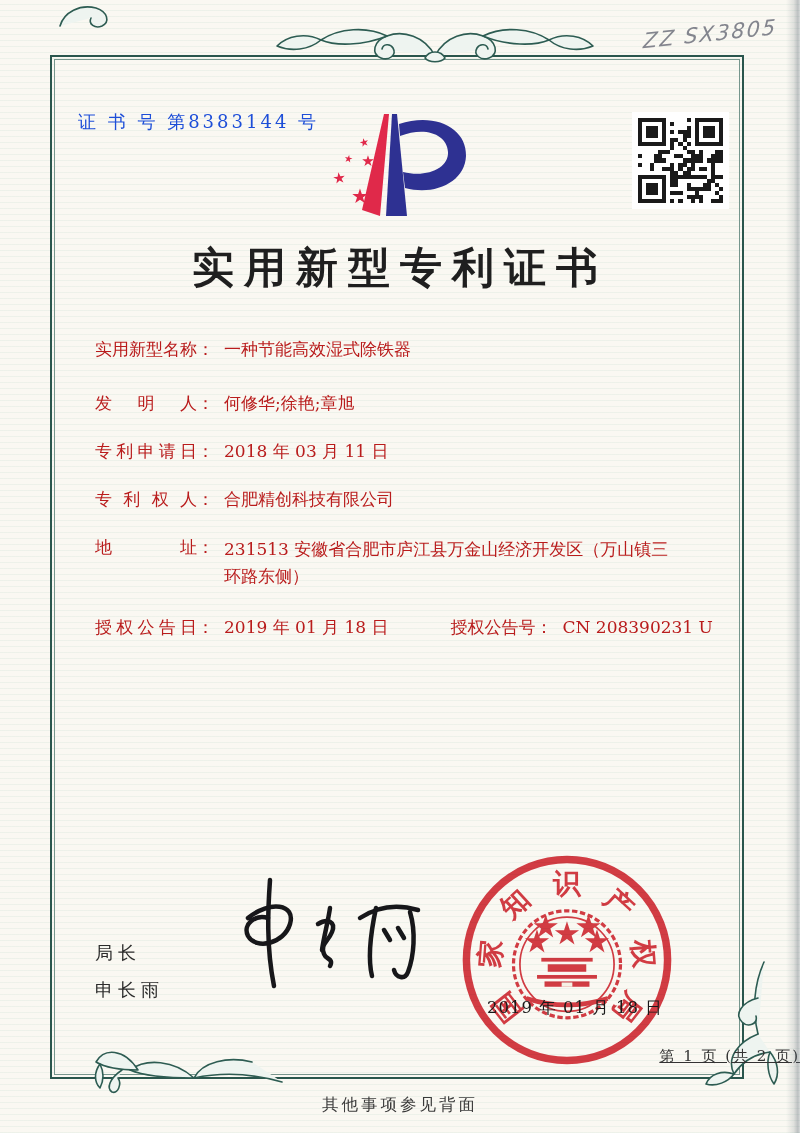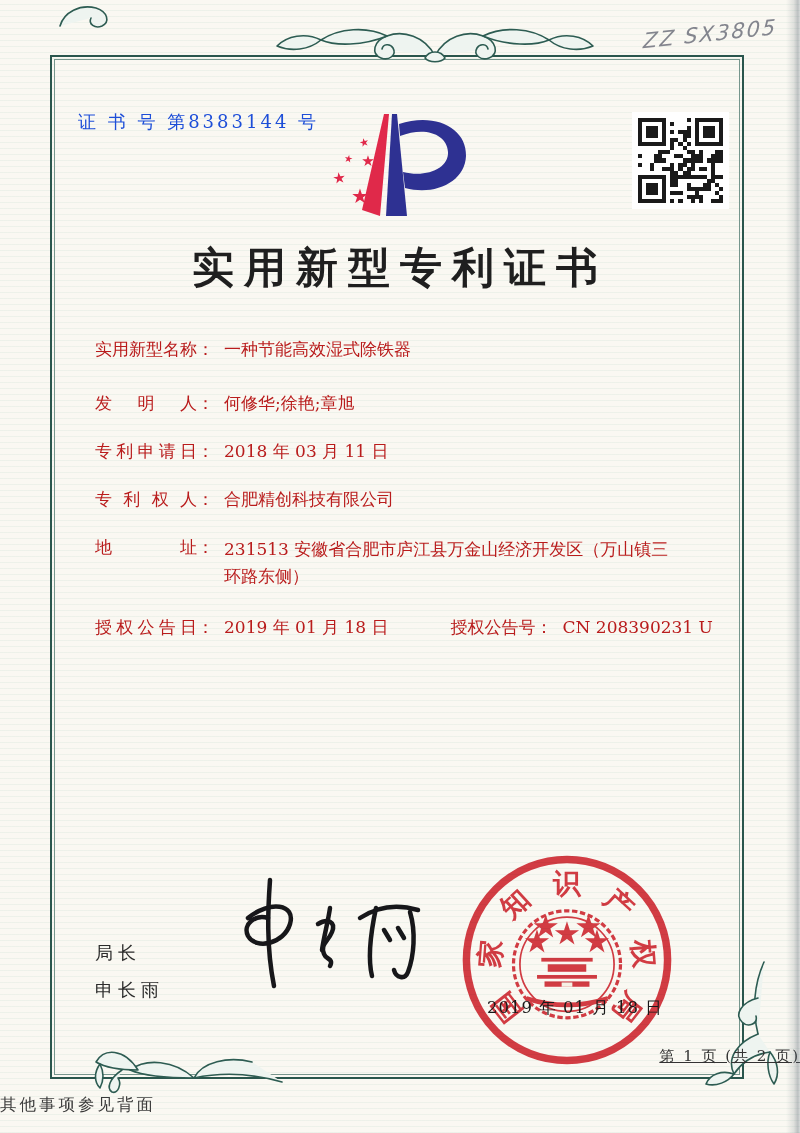--- a/index.html
+++ b/index.html
@@ -64,21 +64,21 @@
 
   .seal { position:absolute; left:460px; top:853px; width:214px; height:214px; z-index:4;
     mix-blend-mode:multiply; opacity:0.95; }
   .seal text { font-size:26px; font-weight:bold; fill:#d5323c; text-anchor:middle;
     font-family:"DejaVu Serif",serif; }
   .seal-date { position:absolute; left:487px; top:997px; z-index:5;
     font-size:16.5px; color:#191919; letter-spacing:1px; white-space:nowrap; }
 
   .page-info { position:absolute; left:0; top:1047px; width:100%; text-align:right; z-index:3;
     font-size:15px; color:#333; letter-spacing:2px;text-decoration:underline; }
-  .footer-note { position:absolute; left:0; top:1094px; width:100%; text-align:left; z-index:3;
+  .footer-note { position:absolute; left:0; top:1094px; width:100%; text-align:center; z-index:3;
     font-size:16.5px; color:#3a3a3a; letter-spacing:3px; }
 </style>
 </head>
 <body>
 
 <div class="page">
 
   <div class="annotation">ZZ SX3805</div>
 
   <svg class="orn" style="left:58px; top:2px; width:60px; height:28px;" viewBox="0 0 60 28">

